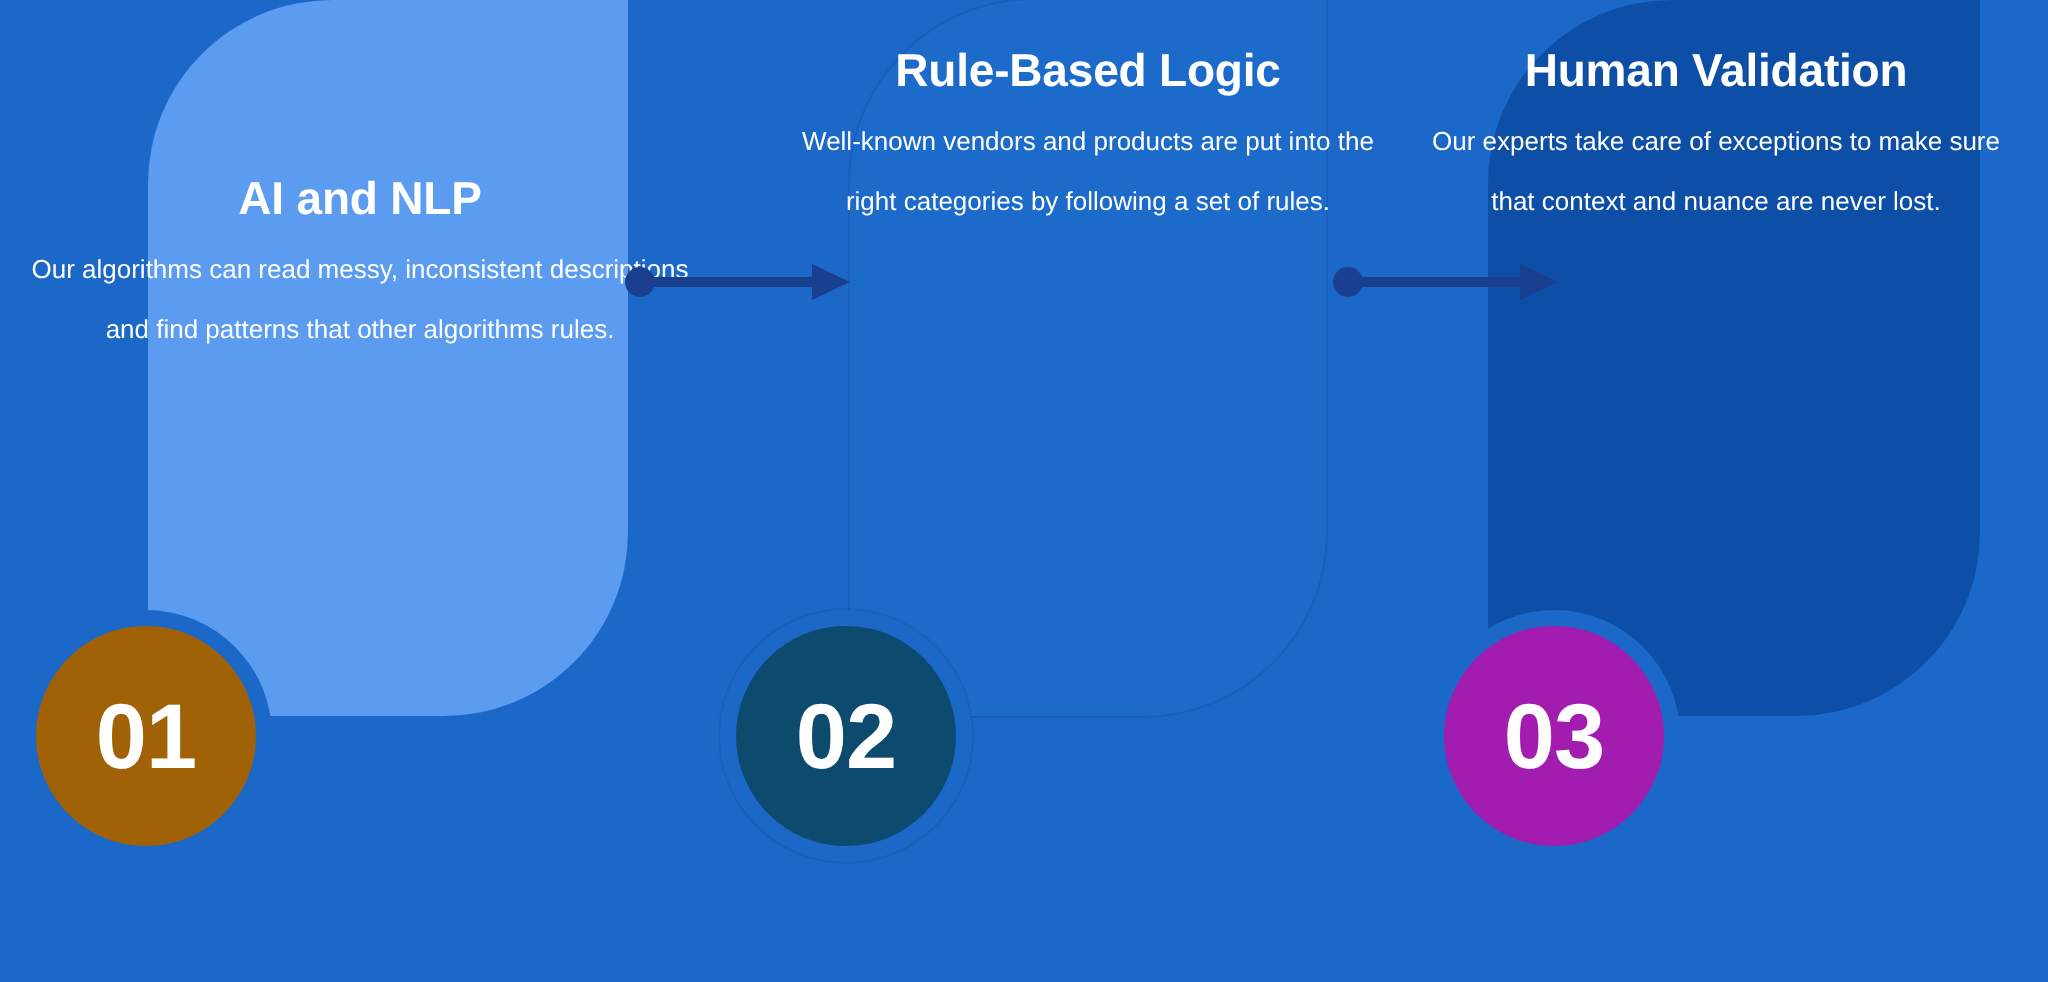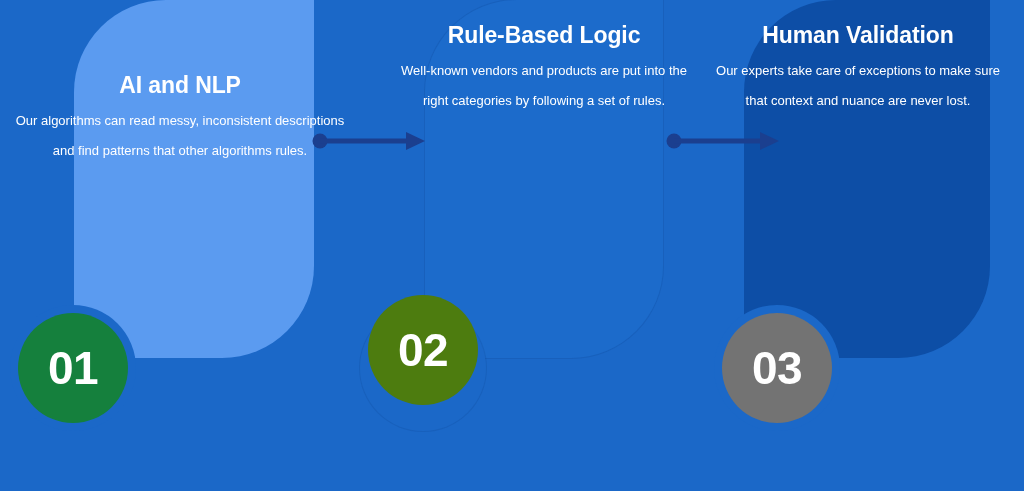--- a/index.html
+++ b/index.html
@@ -44,21 +44,21 @@
   }
 
   
   .card-text {
     position: absolute;
     left: -62px;
     right: -34px;
     top: 0;
     text-align: center;
     color: #ffffff;
-    padding-top: 26px;
+    padding-top: 40px;
   }
   .card-2 .card-text { left: -36px; right: -36px; padding-top: 20px; }
   .card-3 .card-text { left: -36px; right: -18px; padding-top: 20px; }
 
   .card-title {
     font-size: 23px;
     font-weight: bold;
     line-height: 30px;
     letter-spacing: -0.1px;
     margin: 0 0 6px 0;
@@ -88,28 +88,28 @@
     line-height: 1;
   }
   
   .badge-ring {
     position: absolute;
     width: 126px;
     height: 126px;
     border-radius: 50%;
   }
 
-  .badge-1      { left: 18px;  top: 313px; background: #15803d; }
+  .badge-1      { left: 18px;  top: 313px; background: #a16207; }
   .badge-ring-1 { left: 10px;  top: 305px; background: #1b68c8; }
 
-  .badge-2      { left: 368px; top: 295px; background: #4d7c0f; }
+  .badge-2      { left: 368px; top: 313px; background: #0c4a6e; }
   .badge-ring-2 { left: 360px; top: 305px; background: #1b68c8;
                   box-shadow: 0 0 0 1px rgba(10,45,110,0.13); }
 
-  .badge-3      { left: 722px; top: 313px; background: #737373; }
+  .badge-3      { left: 722px; top: 313px; background: #a21caf; }
   .badge-ring-3 { left: 714px; top: 305px; background: #1b68c8; }
 
   
   .arrow {
     position: absolute;
     top: 131px;
     height: 20px;
   }
   .arrow-1 { left: 312px; width: 113px; }
   .arrow-2 { left: 666px; width: 113px; }

